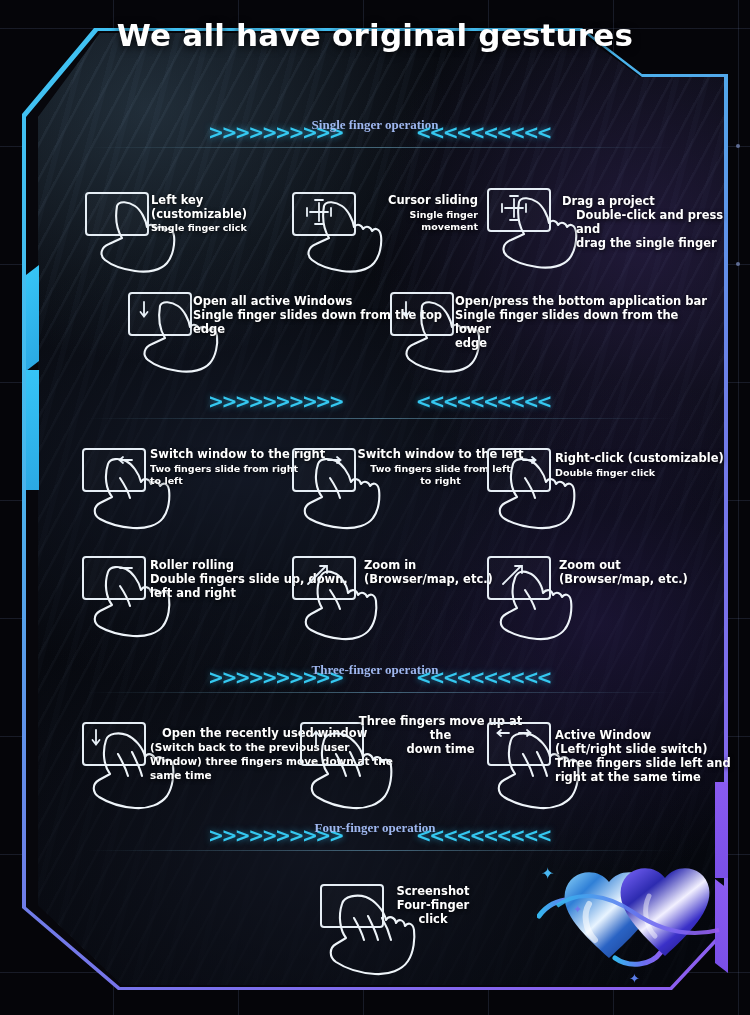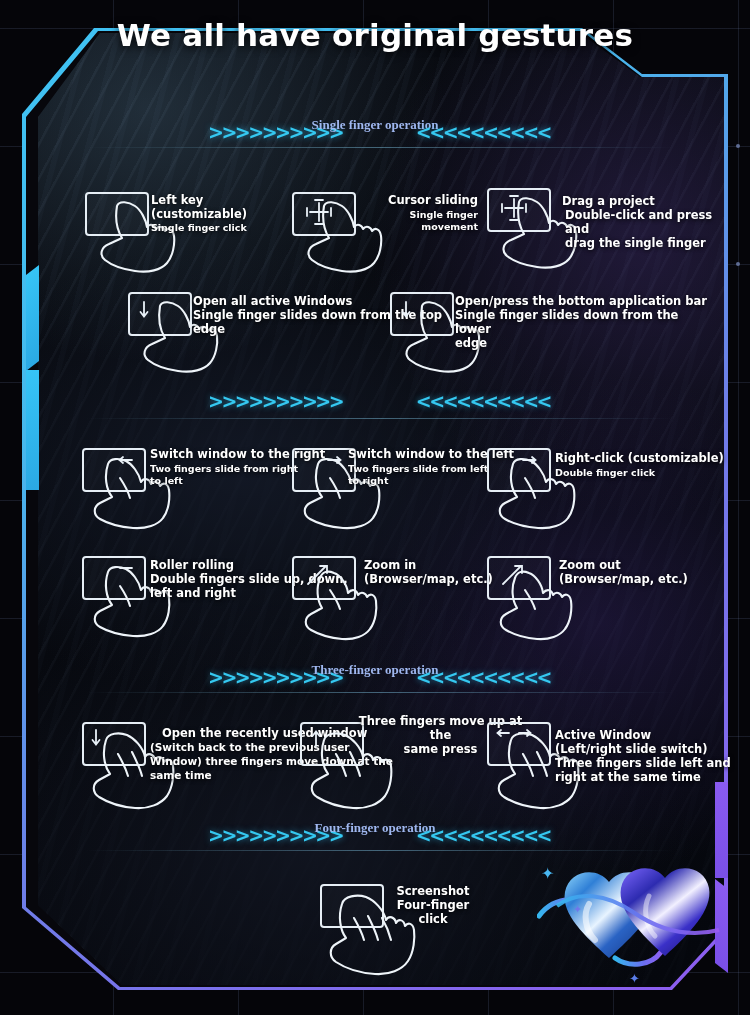--- a/index.html
+++ b/index.html
@@ -160,21 +160,21 @@
     <div class="pad">
       <svg width="56" height="36" viewBox="0 0 56 36" fill="none" stroke="#e9f1f8" stroke-width="1.8" stroke-linecap="round">
         <path d="M16 18 H34 M25 9 V27 M13 14 L13 22 M37 14 L37 22 M21 6 H29 M21 30 H29"></path>
       </svg>
     </div>
     <svg class="hand" width="110" height="78" viewBox="0 0 110 78" fill="none" stroke="#eef4f9" stroke-width="2.1" stroke-linecap="round" stroke-linejoin="round">
       <path d="M26 6 C24 18 26 30 31 38 L18 44 C10 47 8 55 14 60 C19 64 30 69 44 71 C58 73 70 70 76 63 C82 56 84 44 83 36 C82 29 77 27 74 31 C73 27 68 25 65 29 C64 25 59 23 56 27 C55 20 50 10 44 6 C38 2 28 0 26 6 Z"></path>
     </svg>
     <div class="txt" style="left:75px;top:6px;width:165px">
       <div class="t-big">Drag a project</div>
-      <div class="t-big" style="white-space:pre-line;margin-left:3px">Double-click and press and
+      <div class="t-big" style="white-space:pre-line;margin-left:14px">Double-click and press and
 drag the single finger</div>
     </div>
   </div>
 
   <div class="item" style="left:128px;top:292px;width:300px">
     <div class="pad">
       <svg width="56" height="36" viewBox="0 0 56 36" fill="none" stroke="#e9f1f8" stroke-width="1.8" stroke-linecap="round">
         <path d="M14 8 V22 M10.5 18 L14 22.5 L17.5 18"></path>
       </svg>
     </div>
@@ -230,21 +230,21 @@
   <div class="item" style="left:292px;top:448px;width:200px">
     <div class="pad">
       <svg width="56" height="36" viewBox="0 0 56 36" fill="none" stroke="#e9f1f8" stroke-width="1.8" stroke-linecap="round">
         <path d="M34 10 H46 M43 7 L46.5 10 L43 13"></path>
       </svg>
     </div>
     <svg class="hand" width="112" height="80" viewBox="0 0 112 80" fill="none" stroke="#eef4f9" stroke-width="2.1" stroke-linecap="round" stroke-linejoin="round">
       <path d="M20 8 C16 20 18 33 24 41 L12 47 C5 51 5 59 12 63 C19 67 32 71 45 72 C58 73 70 69 75 62 C81 54 82 42 81 34 C80 27 75 26 72 30 C71 26 66 24 63 28 C62 23 56 21 53 26 C51 17 44 8 38 5 C31 2 22 2 20 8 Z"></path>
       <path d="M32 22 C36 28 40 35 42 42"></path>
     </svg>
-    <div class="txt" style="left:56px;top:0px;width:185px;text-align:left">
+    <div class="txt" style="left:56px;top:0px;width:185px;text-align:center">
       <div class="t-main">Switch window to the left</div>
       <div class="t-sub" style="white-space:pre-line">Two fingers slide from left
 to right</div>
     </div>
   </div>
 
   <div class="item" style="left:487px;top:448px;width:210px">
     <div class="pad">
       <svg width="56" height="36" viewBox="0 0 56 36" fill="none" stroke="#e9f1f8" stroke-width="1.8" stroke-linecap="round">
         <path d="M34 10 H46 M43 7 L46.5 10 L43 13"></path>
@@ -341,21 +341,21 @@
         <path d="M14 22 V8 M10.5 12 L14 7.5 L17.5 12"></path>
       </svg>
     </div>
     <svg class="hand" style="top:16px" width="118" height="88" viewBox="0 0 118 88" fill="none" stroke="#eef4f9" stroke-width="2.1" stroke-linecap="round" stroke-linejoin="round">
       <path d="M18 10 C14 22 16 36 22 44 L11 50 C4 54 4 62 11 67 C19 72 33 77 47 78 C61 79 73 74 79 66 C85 57 86 44 85 36 C84 29 79 28 76 32 C75 27 70 25 67 30 C66 24 60 22 57 27 C55 17 46 8 39 5 C31 2 20 3 18 10 Z"></path>
       <path d="M30 24 C34 31 38 39 40 46"></path>
       <path d="M44 22 C48 30 52 38 54 46"></path>
     </svg>
     <div class="txt" style="left:48px;top:0px;width:185px;text-align:center">
       <div class="t-big" style="white-space:pre-line">Three fingers move up at the
-same press</div>
+down time</div>
     </div>
   </div>
 
   <div class="item" style="left:487px;top:722px;width:220px">
     <div class="pad">
       <svg width="56" height="36" viewBox="0 0 56 36" fill="none" stroke="#e9f1f8" stroke-width="1.8" stroke-linecap="round">
         <path d="M20 9 H9 M12 6 L8.5 9 L12 12 M30 9 H41 M38 6 L41.5 9 L38 12"></path>
       </svg>
     </div>
     <svg class="hand" width="118" height="88" viewBox="0 0 118 88" fill="none" stroke="#eef4f9" stroke-width="2.1" stroke-linecap="round" stroke-linejoin="round">

